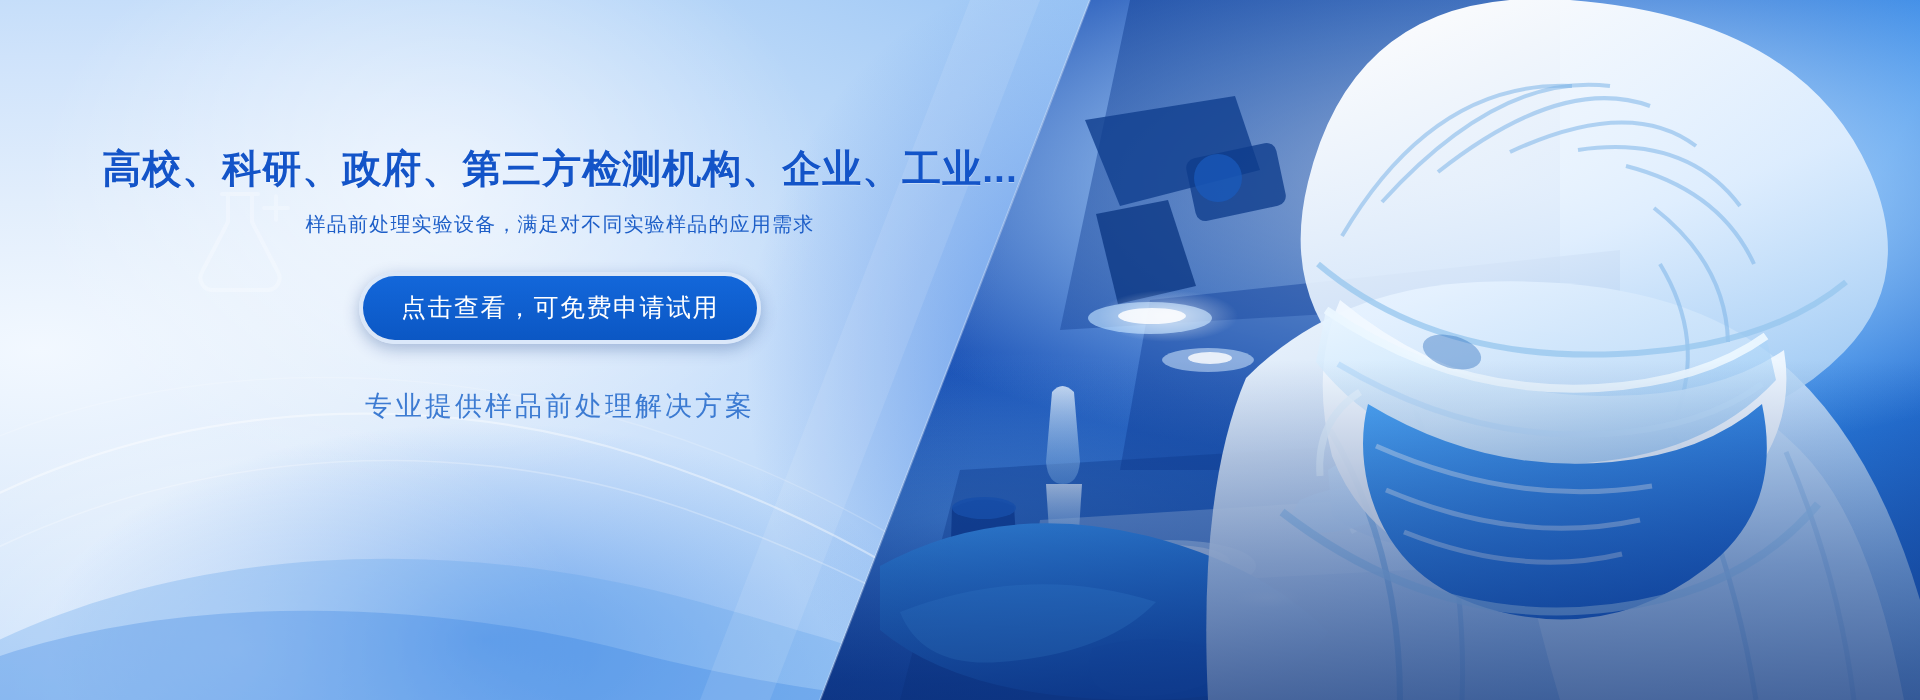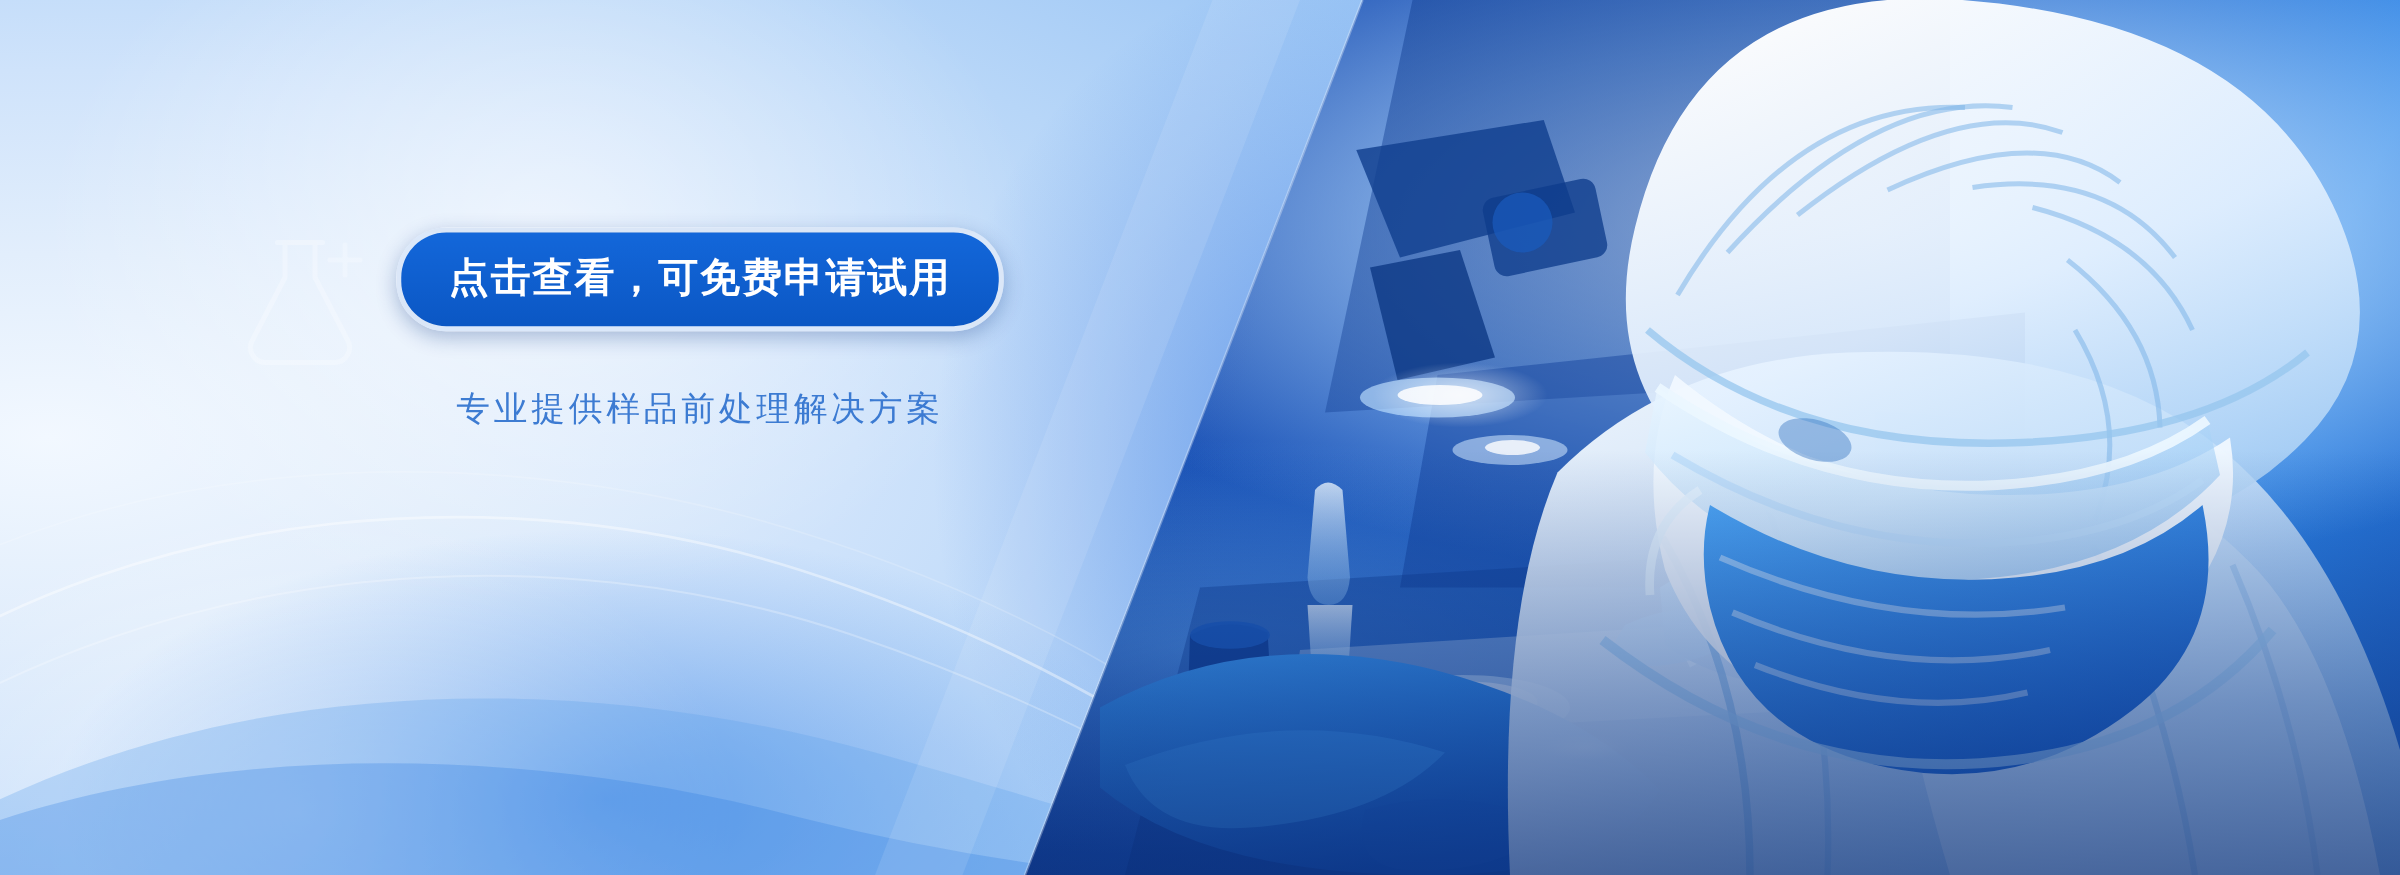--- a/index.html
+++ b/index.html
@@ -86,21 +86,21 @@
   .subtitle{
     margin-top:20px;
     font-size:20px; color:#1e5fc8; letter-spacing:1.2px; white-space:nowrap;
   }
   .cta-wrap{ margin-top:34px; }
   .cta{
     display:inline-block;
     padding:15px 38px 16px;
     border-radius:40px;
     background:linear-gradient(180deg,#1367da 0%, #0b57c4 100%);
-    color:#ffffff; font-size:32px; font-weight:bold; letter-spacing:1.5px;
+    color:#ffffff; font-size:25px; font-weight:normal; letter-spacing:1.5px;
     white-space:nowrap; cursor:pointer;
     border:4px solid rgba(255,255,255,.85);
     box-shadow:0 5px 16px rgba(8,50,130,.30);
   }
   .tagline{
     margin-top:44px; text-align:left;
   }
   .tag-cn{
     font-size:27px; color:#2f72cf; letter-spacing:3px; white-space:nowrap;
     opacity:.92;
@@ -283,21 +283,23 @@
 
   <div class="curve" style="left:0; top:0;">
     <svg width="1920" height="700" viewBox="0 0 1920 700" fill="none">
       <path d="M1090 0 L820 700" stroke="rgba(255,255,255,.30)" stroke-width="2"></path>
       <path d="M1040 0 L770 700 L700 700 L970 0 Z" fill="rgba(255,255,255,.10)"></path>
     </svg>
   </div>
 
   <div class="content">
 
-
+    <div class="headline">高校、科研、政府、第三方检测机构、企业、工业...</div>
+
+    <div class="subtitle">样品前处理实验设备，满足对不同实验样品的应用需求</div>
 
     <div class="cta-wrap">
       <div class="cta">点击查看，可免费申请试用</div>
     </div>
 
     <div class="tagline">
       <div class="tag-cn">专业提供样品前处理解决方案</div>
     </div>
 
   </div>

